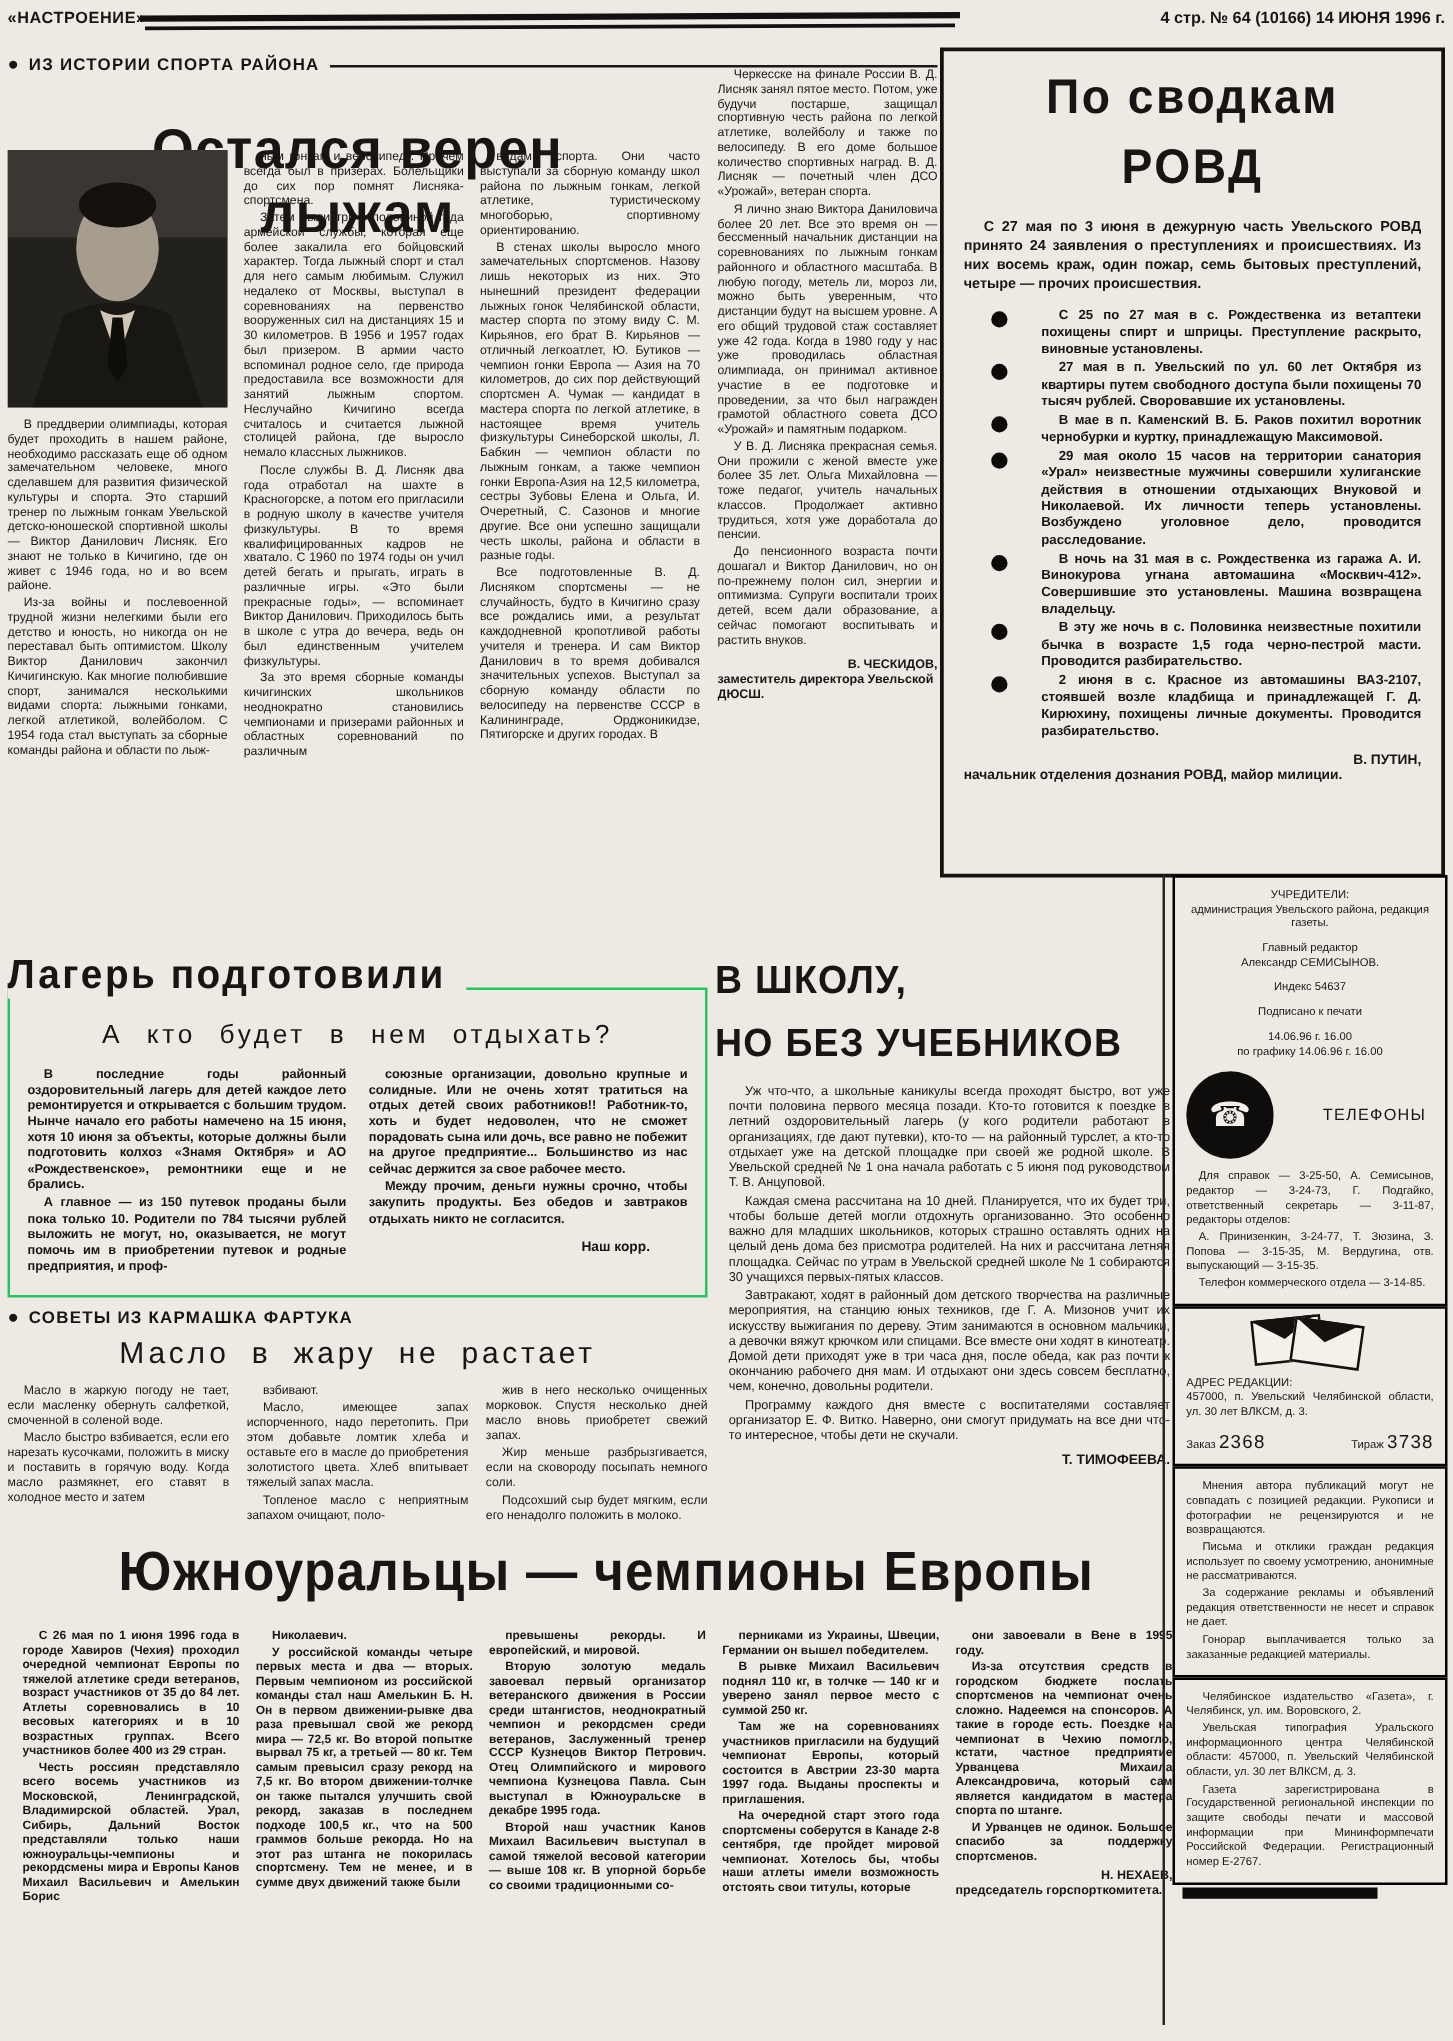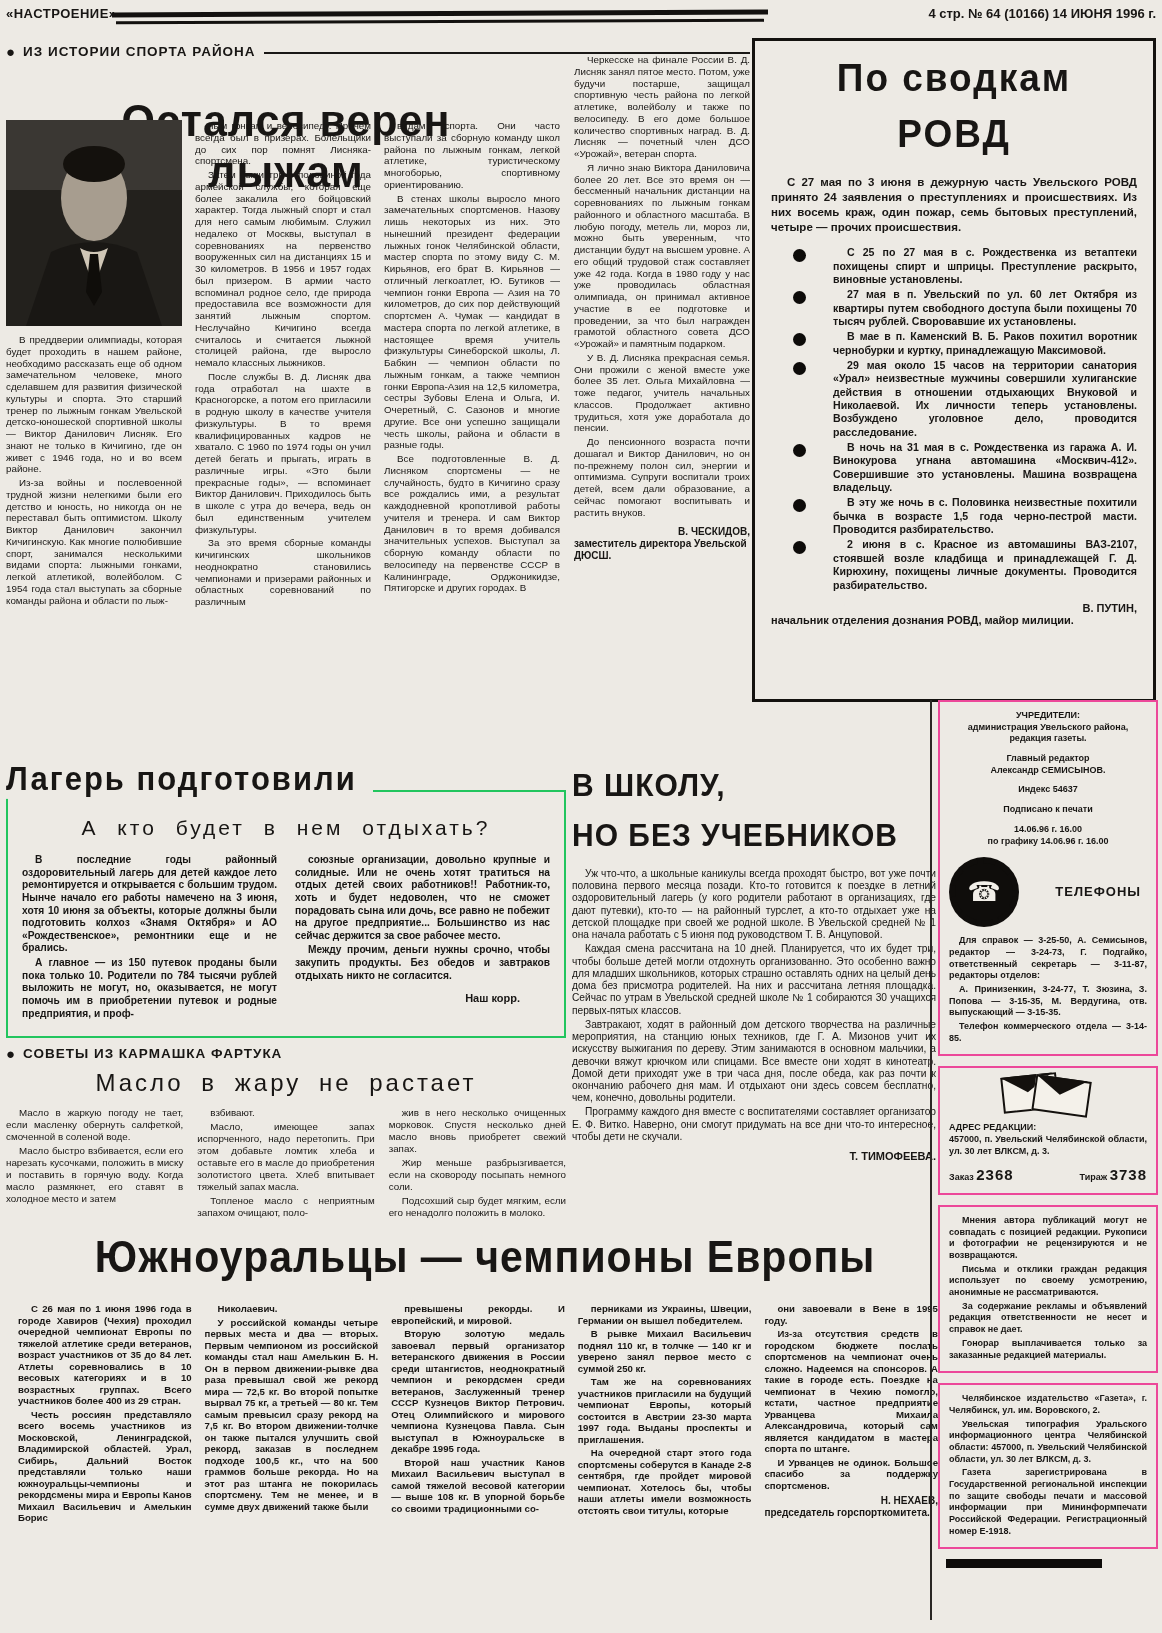--- a/index.html
+++ b/index.html
@@ -59,42 +59,42 @@
     padding:20px 14px 8px;box-sizing:border-box;overflow:hidden;}
   .camp-sub{text-align:center;font-size:21px;letter-spacing:3px;word-spacing:10px;margin:4px 0 14px;}
   .camp-cols{display:flex;gap:18px;}
   .camp-col{width:50%;font-size:10.2px;font-weight:bold;line-height:1.24;}
   .camp-sig{text-align:right;font-size:11px;margin-top:10px;padding-right:30px;}
 
   
   .school{left:572px;top:768px;width:364px;height:478px;overflow:hidden;}
   .school h2{margin:0;font-size:30px;font-weight:bold;letter-spacing:1px;transform-origin:left;transform:scaleY(1.05);}
   .school .l2{margin:16px 0 0;}
-  .school-body{margin-top:16px;font-size:10.2px;line-height:1.2;}
+  .school-body{margin-top:16px;font-size:10.2px;line-height:1.2;margin-left:11px;}
   .school-sig{text-align:right;font-weight:bold;font-size:11px;margin-top:7px;}
 
   
   .tips{left:6px;top:1046px;width:560px;height:186px;}
   .tips-title{text-align:center;font-size:24px;letter-spacing:3px;word-spacing:8px;margin:8px 0 10px;}
   .tips-cols{display:flex;gap:14px;}
   .tips-col{width:33.33%;font-size:9.8px;line-height:1.22;}
 
   
   .champ{left:18px;top:1234px;width:920px;height:396px;}
   .champ-title{margin-left:72px;width:790px;text-align:center;font-size:41px;font-weight:bold;
     letter-spacing:1px;transform:scaleY(1.08);}
   .champ-cols{display:flex;gap:13px;margin-top:22px;height:330px;overflow:hidden;}
   .champ-col{width:20%;font-size:9.6px;font-weight:bold;line-height:1.2;}
   .champ-sig{margin-top:4px;font-size:10px;font-weight:bold;}
 
   
   .vline{left:930px;top:700px;width:2px;height:920px;background:#2a2724;}
   .sidebar{left:938px;top:700px;width:220px;}
-  .sbox{border:2px solid #ec4899;padding:8px 9px;box-sizing:border-box;margin-bottom:10px;
-    font-size:9px;font-weight:bold;line-height:1.3;}
+  .sbox{border:2px solid #000000;padding:8px 9px;box-sizing:border-box;
+    font-size:9px;font-weight:normal;line-height:1.3;}
   .sb-center{text-align:center;}
   .sb-gap{margin-top:8px;}
   .phone-row{display:flex;align-items:center;gap:10px;margin:10px 0 8px;}
   .phone-icon{width:58px;height:58px;border-radius:50%;background:#0f0d0b;border:6px dashed #0f0d0b;
     color:#f2efe9;display:flex;align-items:center;justify-content:center;font-size:27px;flex:0 0 auto;}
   .phones-title{font-size:13px;letter-spacing:1px;text-align:right;flex:1;padding-right:6px;}
   .sbox .plist p{text-indent:10px;text-align:justify;}
   .env-row{display:flex;justify-content:center;margin-bottom:6px;height:40px;position:relative;}
   .env{width:52px;height:32px;background:#f4f1ea;border:2px solid #14110e;position:relative;display:inline-block;}
   .env::before{content:"";position:absolute;left:-2px;top:-2px;width:0;height:0;
@@ -184,21 +184,21 @@
     <div class="sigrole">начальник отделения дознания РОВД, майор милиции.</div>
   </div>
 </div>
 
 <div class="abs camp">
   <div class="camp-title">Лагерь подготовили</div>
   <div class="camp-box">
     <div class="camp-sub">А кто будет в нем отдыхать?</div>
     <div class="camp-cols">
       <div class="camp-col plist just">
-          <p>В последние годы районный оздоровительный лагерь для детей каждое лето ремонтируется и открывается с большим трудом. Нынче начало его работы намечено на 3 июня, хотя 10 июня за объекты, которые должны были подготовить колхоз «Знамя Октября» и АО «Рождественское», ремонтники еще и не брались.</p>
+          <p>В последние годы районный оздоровительный лагерь для детей каждое лето ремонтируется и открывается с большим трудом. Нынче начало его работы намечено на 15 июня, хотя 10 июня за объекты, которые должны были подготовить колхоз «Знамя Октября» и АО «Рождественское», ремонтники еще и не брались.</p>
           <p>А главное — из 150 путевок проданы были пока только 10. Родители по 784 тысячи рублей выложить не могут, но, оказывается, не могут помочь им в приобретении путевок и родные предприятия, и проф-</p>
         </div>
       <div class="camp-col">
         <div class="plist just">
             <p>союзные организации, довольно крупные и солидные. Или не очень хотят тратиться на отдых детей своих работников!! Работник-то, хоть и будет недоволен, что не сможет порадовать сына или дочь, все равно не побежит на другое предприятие... Большинство из нас сейчас держится за свое рабочее место.</p>
             <p>Между прочим, деньги нужны срочно, чтобы закупить продукты. Без обедов и завтраков отдыхать никто не согласится.</p>
           </div>
         <div class="camp-sig">Наш корр.</div>
       </div>
     </div>
@@ -322,17 +322,17 @@
   <div class="sbox small-just plist">
       <p>Мнения автора публикаций могут не совпадать с позицией редакции. Рукописи и фотографии не рецензируются и не возвращаются.</p>
       <p>Письма и отклики граждан редакция использует по своему усмотрению, анонимные не рассматриваются.</p>
       <p>За содержание рекламы и объявлений редакция ответственности не несет и справок не дает.</p>
       <p>Гонорар выплачивается только за заказанные редакцией материалы.</p>
     </div>
 
   <div class="sbox small-just plist">
       <p>Челябинское издательство «Газета», г. Челябинск, ул. им. Воровского, 2.</p>
       <p>Увельская типография Уральского информационного центра Челябинской области: 457000, п. Увельский Челябинской области, ул. 30 лет ВЛКСМ, д. 3.</p>
-      <p>Газета зарегистрирована в Государственной региональной инспекции по защите свободы печати и массовой информации при Мининформпечати Российской Федерации. Регистрационный номер Е-1918.</p>
+      <p>Газета зарегистрирована в Государственной региональной инспекции по защите свободы печати и массовой информации при Мининформпечати Российской Федерации. Регистрационный номер Е-2767.</p>
     </div>
 
   <div class="sb-bar"></div>
 </div>
 
 </body></html>

